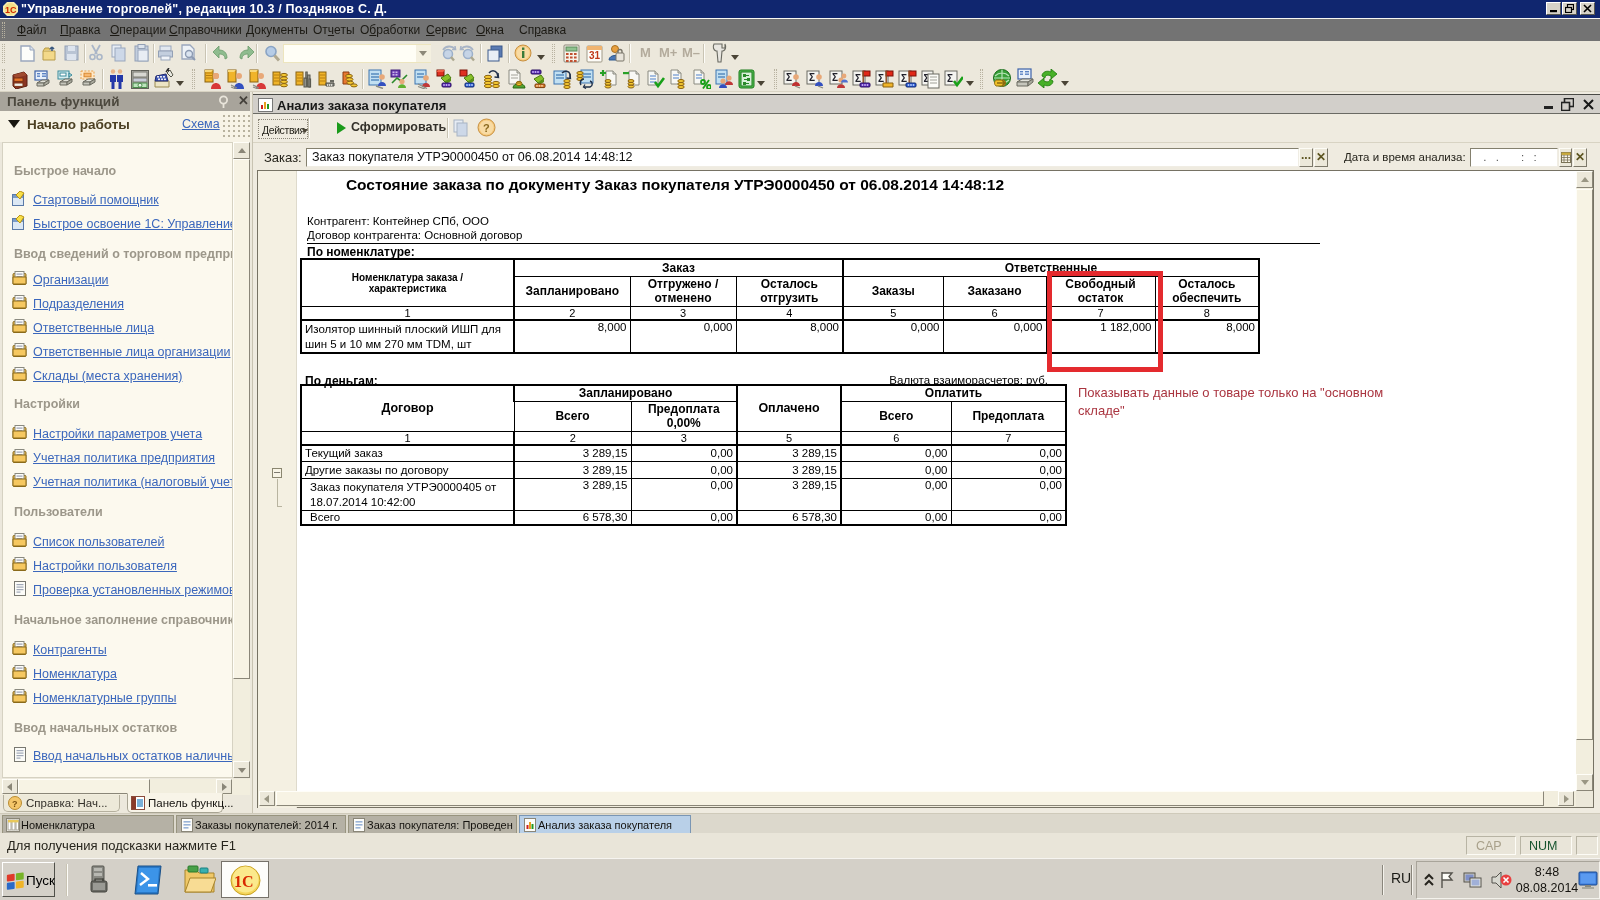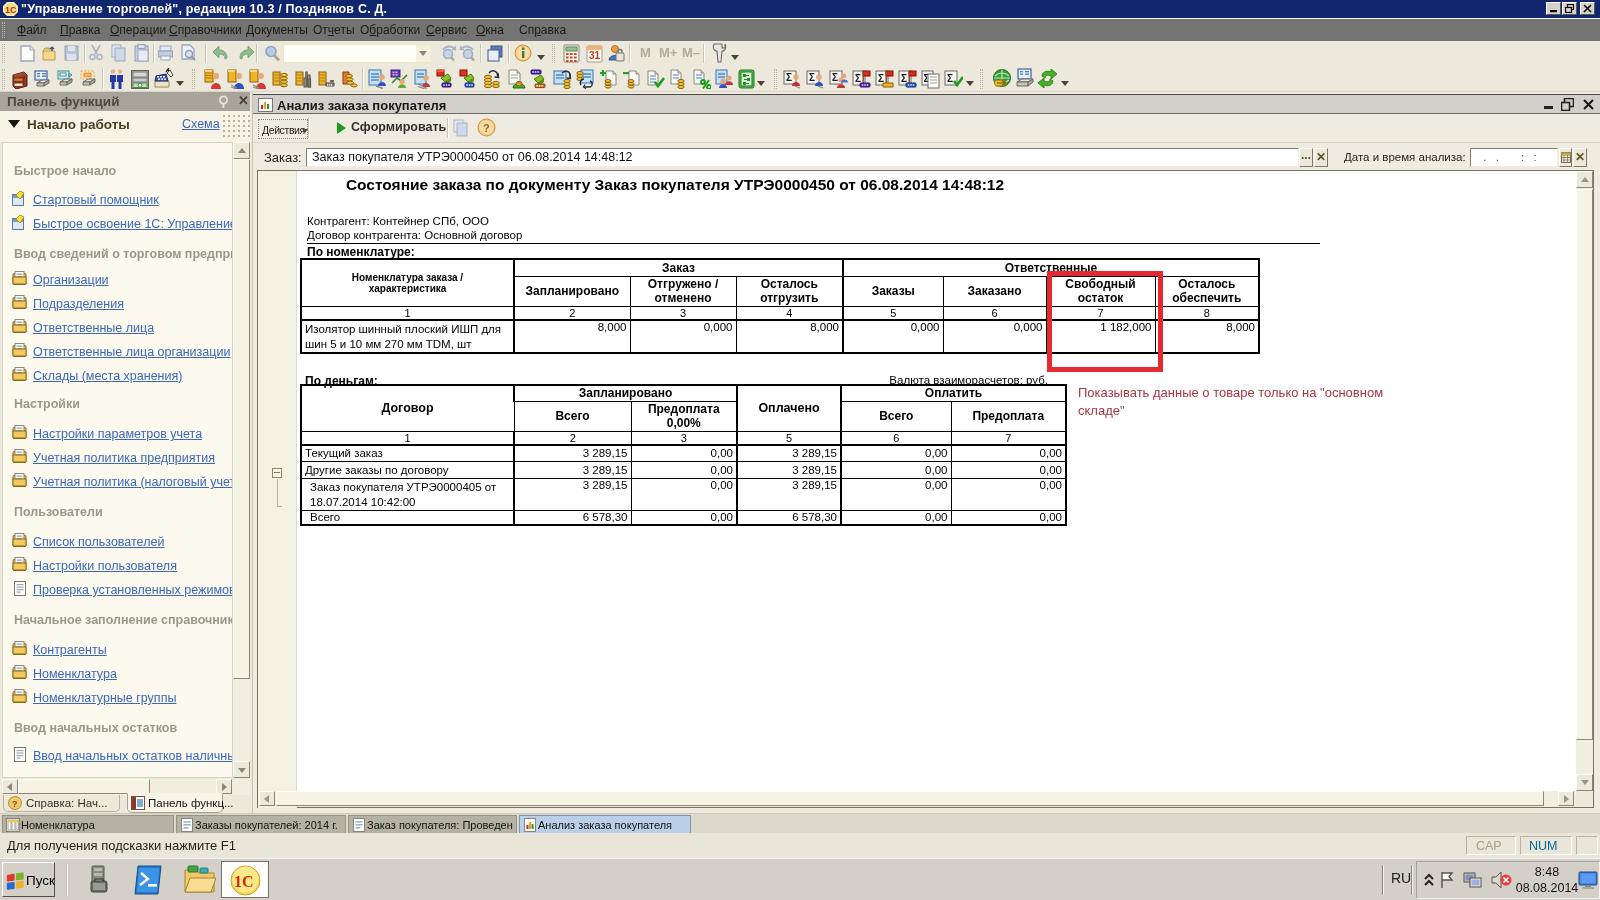--- a/index.html
+++ b/index.html
@@ -1054,21 +1054,21 @@
     <span style="position:absolute;left:18px;top:3px">Анализ заказа покупателя</span>
   </div>
 </div>
 
 <div class="abs" id="statusbar">
   <span style="position:absolute;left:7px;top:5px;font-size:13px;color:#26241c">Для получения подсказки нажмите F1</span>
   <div class="abs" style="left:1466px;top:3px;width:50px;height:19px;border:1px solid #b8b4a4;border-bottom-color:#fdfcf6;border-right-color:#fdfcf6;">
       <span style="position:absolute;left:9px;top:2px;font-size:12.5px;color:#a8a08a">CAP</span>
     </div>
   <div class="abs" style="left:1520px;top:3px;width:52px;height:19px;border:1px solid #b8b4a4;border-bottom-color:#fdfcf6;border-right-color:#fdfcf6;">
-      <span style="position:absolute;left:8px;top:2px;font-size:12.5px;color:#0369a1">NUM</span>
+      <span style="position:absolute;left:8px;top:2px;font-size:12.5px;color:#14532d">NUM</span>
     </div>
   <div class="abs" style="left:1576px;top:3px;width:22px;height:19px;border:1px solid #b8b4a4;border-bottom-color:#fdfcf6;border-right-color:#fdfcf6;"></div>
 </div>
 
 <div class="abs" id="taskbar">
   <div class="abs bout" style="left:2px;top:3px;width:53px;height:35px;background:#d4d0c8;border-right:1.5px solid #50504a;border-bottom:1.5px solid #50504a">
     <svg class="ic" style="left:3px;top:8px" width="19" height="19" viewBox="0 0 22 21">
         <g transform="skewY(-8)">
           <rect x="1" y="4" width="9" height="8" rx="1" fill="#e03a2a"></rect>
           <rect x="11.5" y="4" width="9" height="8" rx="1" fill="#78b428"></rect>

